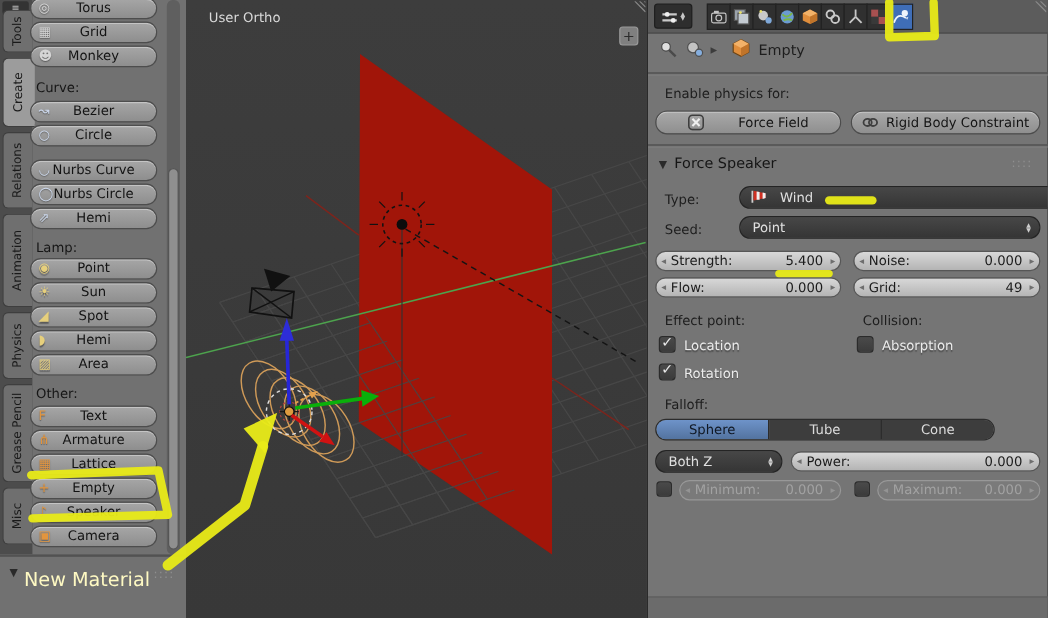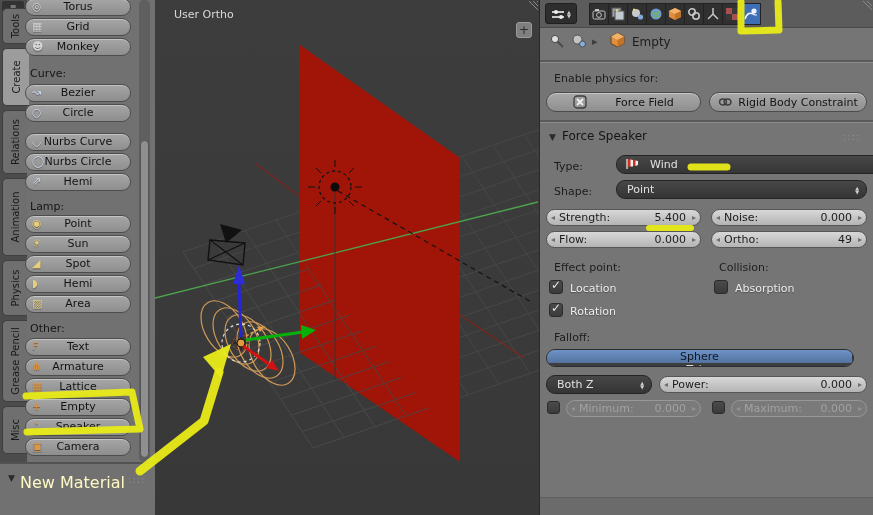--- a/index.html
+++ b/index.html
@@ -71,22 +71,22 @@
   .slider .slab{flex:0 0 auto;font-size:11px;color:#1b1b1b;}
   .slider .sval{flex:1;text-align:right;font-size:11px;color:#1b1b1b;padding-right:2px;}
   .slider.disabled{background:#7a7a7a;border-color:#989898;}
   .slider.disabled .slab,.slider.disabled .sval{color:#a2a2a2;}
   .slider.disabled .sarr{color:#949494;}
   .checkbox{position:absolute;width:14px;height:14px;border-radius:3px;border:1px solid #2b2b2b;
         background:linear-gradient(#4a4a4a,#3b3b3b);cursor:pointer;box-sizing:border-box;}
   .checkbox .mark{display:none;position:absolute;left:1px;top:-3px;font-size:12px;color:#e9e9e9;}
   .checkbox.checked .mark{display:block;}
   .cblabel{position:absolute;font-size:11px;color:#ececec;text-shadow:0 1px 1px rgba(0,0,0,.35);}
-  #segmented{position:absolute;left:6px;top:349px;width:308px;height:18px;display:flex;border:1px solid #2c2c2c;
-        border-radius:9px;overflow:hidden;box-sizing:border-box;flex-direction:column;}
+  #segmented{position:absolute;left:6px;top:349px;width:283px;height:18px;display:flex;border:1px solid #2c2c2c;
+        border-radius:9px;overflow:hidden;box-sizing:border-box;}
   .seg{flex:1;display:flex;align-items:center;justify-content:center;font-size:11px;background:#3d3d3d;
         color:#dcdcdc;border-right:1px solid #2c2c2c;cursor:pointer;}
   .seg:last-child{border-right:none;}
   .seg.selected{background:linear-gradient(#6e93c9,#53739f);color:#101824;}
   #props-bottom{position:absolute;left:0;top:497px;width:334px;height:18px;background:#6b6b6b;border-top:1px solid #5e5e5e;}
 
   
   #annot{position:absolute;left:0;top:0;z-index:50;pointer-events:none;}
 </style>
 </head>
@@ -470,21 +470,21 @@
             <polygon points="5.5,2.5 8,3 8,9.4 5.5,9.5" fill="#efefef"></polygon>
             <polygon points="10.5,3.5 13,4 13,8 10.5,8.9" fill="#efefef"></polygon>
           </svg>
       </span>
       <span class="dtext">Wind</span>
       <span class="updn">
           <span>▲</span>
           <span>▼</span>
         </span>
     </div>
-    <div class="plabel" style="left:14px;top:185px;">Shape:</div>
+    <div class="plabel" style="left:14px;top:185px;">Seed:</div>
     <div class="dropdown" style="left:76px;top:180px;width:251px;">
       <span class="dtext">Point</span>
       <span class="updn">
           <span>▲</span>
           <span>▼</span>
         </span>
     </div>
 
     <div class="slider" style="left:6px;top:209px;width:155px;">
       <span class="sarr">◂</span>
@@ -499,21 +499,21 @@
       <span class="sarr">▸</span>
     </div>
     <div class="slider" style="left:171px;top:209px;width:156px;">
       <span class="sarr">◂</span>
       <span class="slab">Noise:</span>
       <span class="sval">0.000</span>
       <span class="sarr">▸</span>
     </div>
     <div class="slider" style="left:171px;top:231px;width:156px;">
       <span class="sarr">◂</span>
-      <span class="slab">Ortho:</span>
+      <span class="slab">Grid:</span>
       <span class="sval">49</span>
       <span class="sarr">▸</span>
     </div>
 
     <div class="plabel" style="left:14px;top:261px;">Effect point:</div>
     <div class="plabel" style="left:179px;top:261px;">Collision:</div>
 
     <div class="checkbox checked" style="left:9px;top:280px;">
         <span class="mark">✓</span>
       </div>

